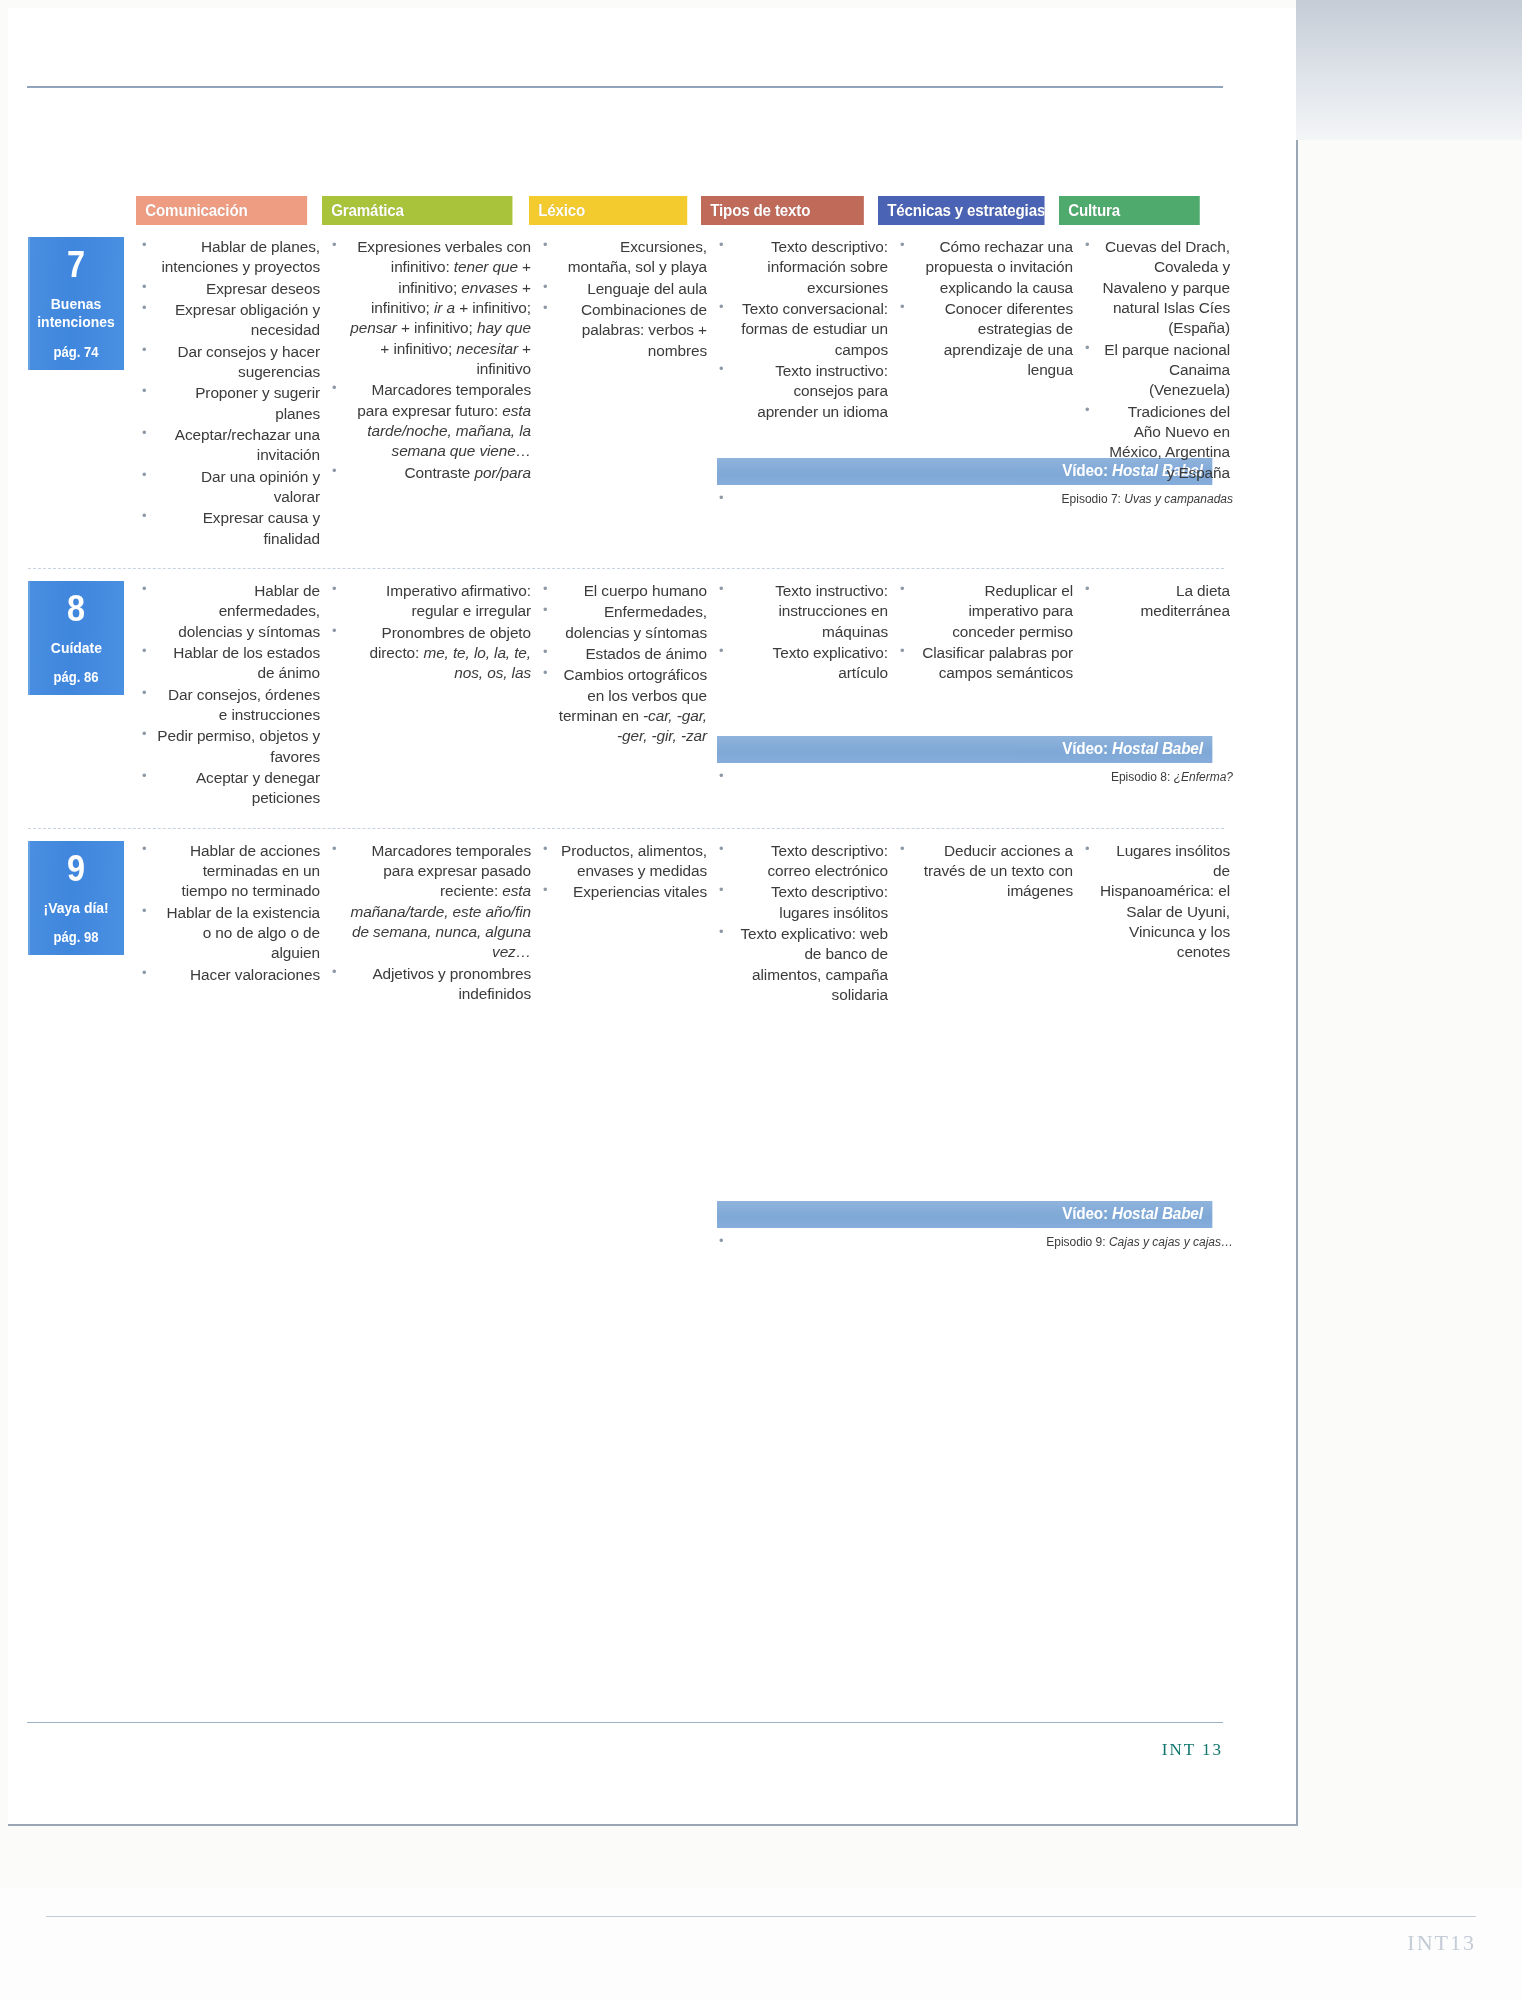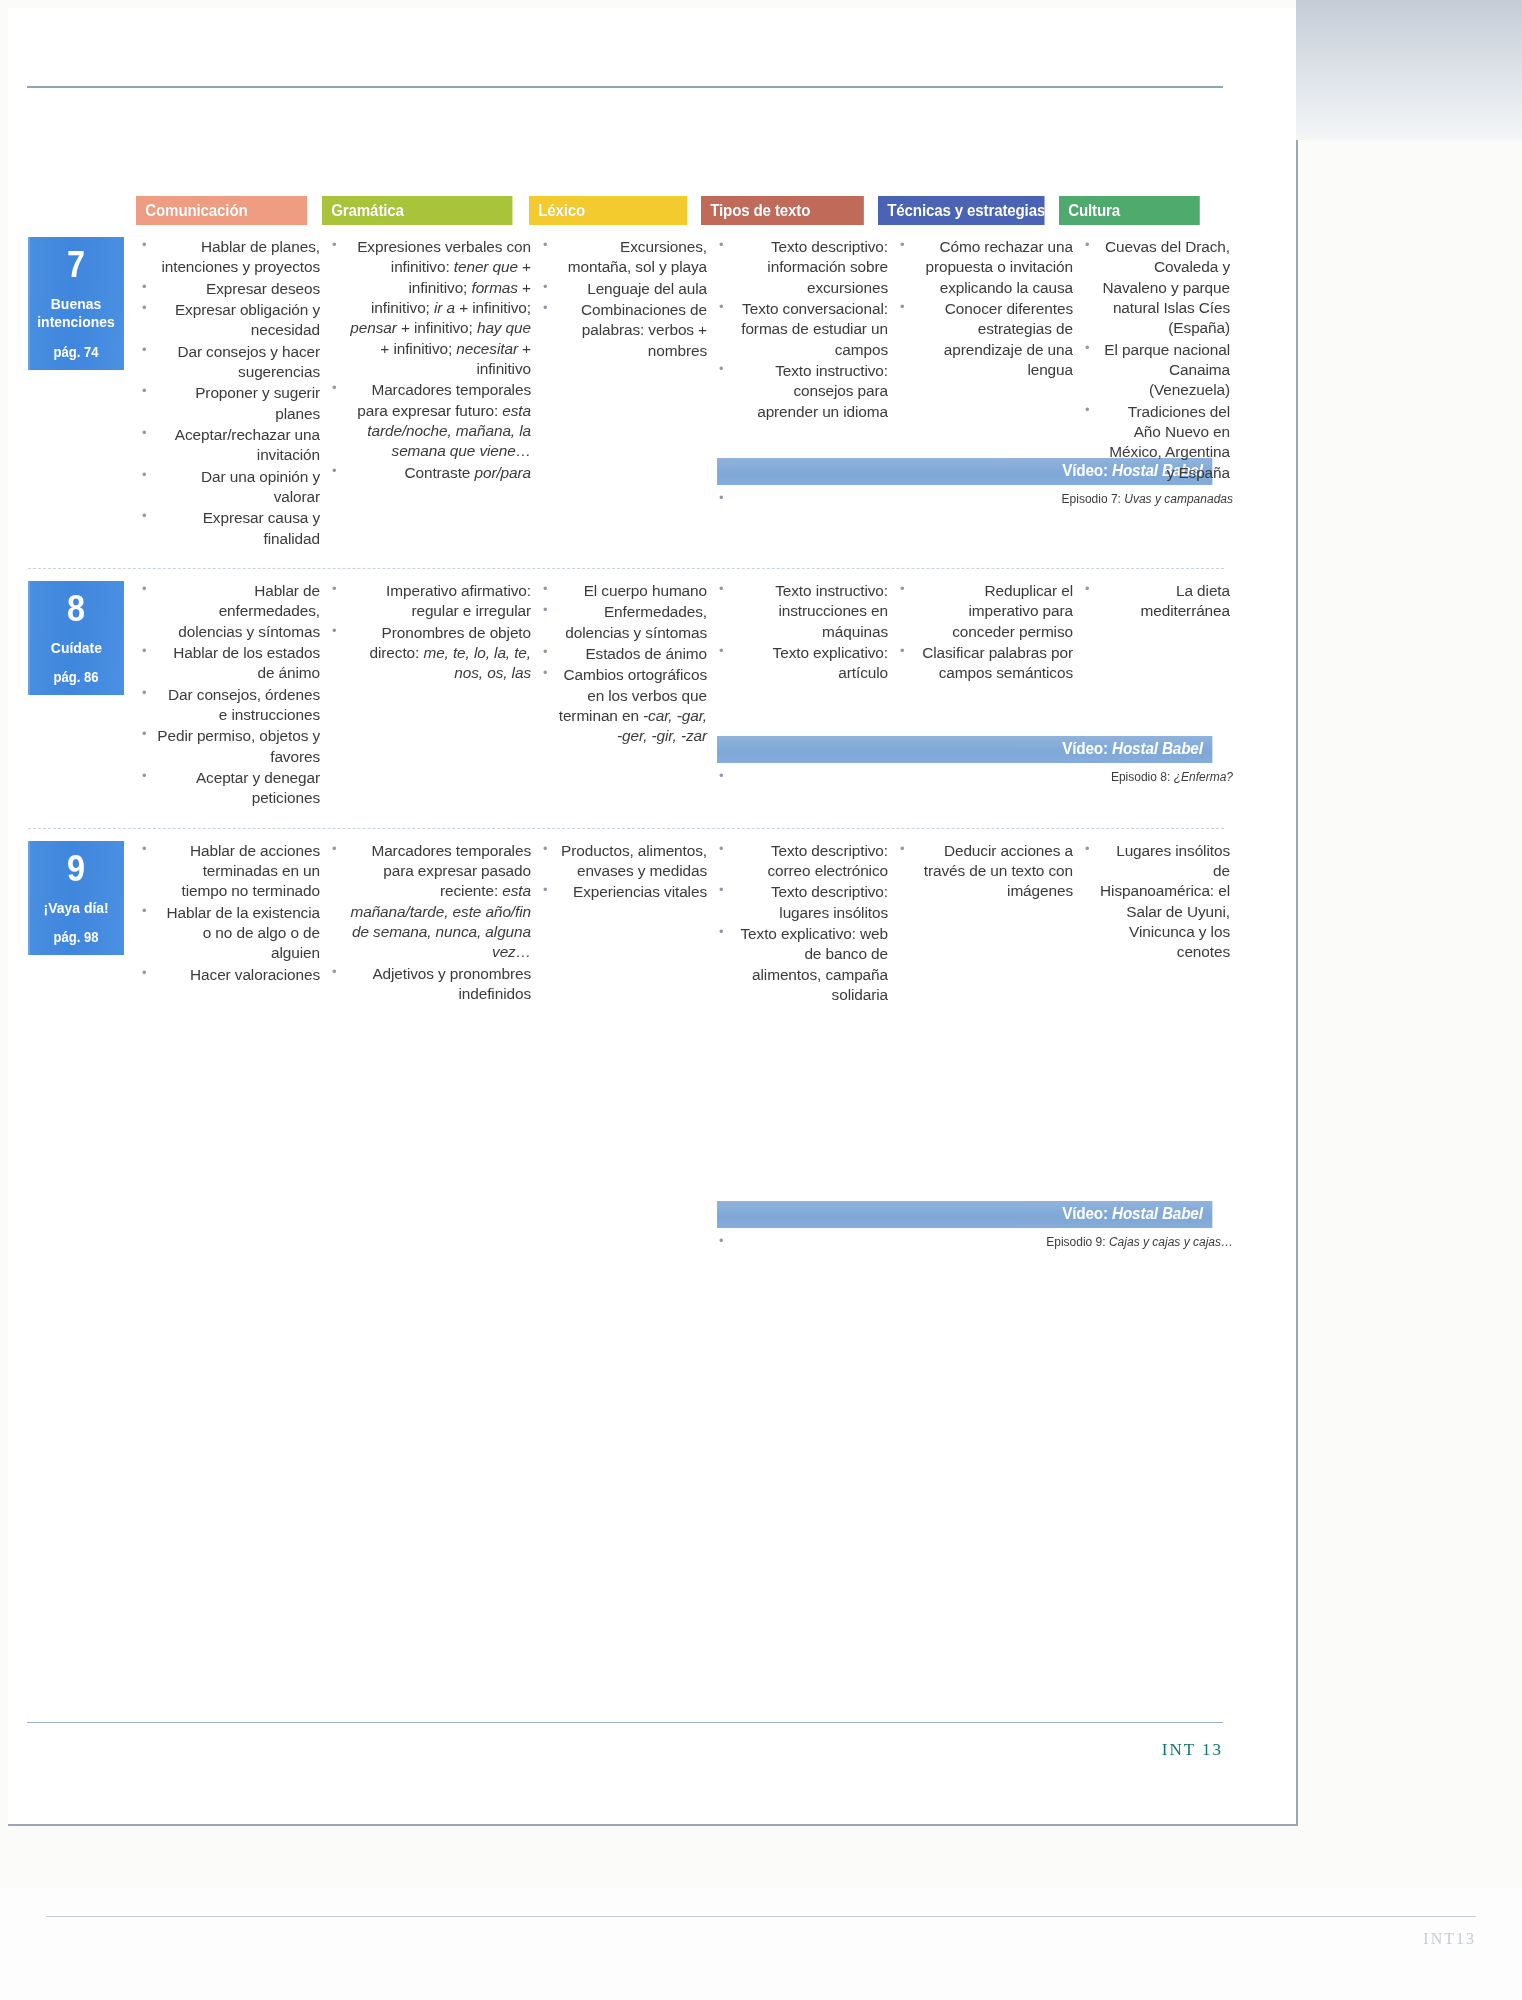--- a/index.html
+++ b/index.html
@@ -72,21 +72,21 @@
     color: #0f766e;
   }
   .outer-footer {
     position: absolute;
     left: 46px; top: 1930px;
     width: 1430px;
     display: flex;
     justify-content: space-between;
     align-items: flex-end;
     font-family: "Liberation Serif", serif;
-    font-size: 16px;
+    font-size: 22px;
     letter-spacing: 2px;
     color: #c4ccd6;
   }
 
   
   .syllabus {
     position: absolute;
     left: 28px;
     top: 196px;
     width: 1196px;
@@ -273,21 +273,21 @@
                 <li>Expresar obligación y necesidad</li>
                 <li>Dar consejos y hacer sugerencias</li>
                 <li>Proponer y sugerir planes</li>
                 <li>Aceptar/rechazar una invitación</li>
                 <li>Dar una opinión y valorar</li>
                 <li>Expresar causa y finalidad</li>
               </ul>
             </div>
             <div class="col c2">
               <ul class="items">
-                <li>Expresiones verbales con infinitivo: <em>tener que</em> + infinitivo; <em>formas</em> + infinitivo; <em>ir a</em> + infinitivo; <em>pensar</em> + infinitivo; <em>hay que</em> + infinitivo; <em>necesitar</em> + infinitivo</li>
+                <li>Expresiones verbales con infinitivo: <em>tener que</em> + infinitivo; <em>envases</em> + infinitivo; <em>ir a</em> + infinitivo; <em>pensar</em> + infinitivo; <em>hay que</em> + infinitivo; <em>necesitar</em> + infinitivo</li>
                 <li>Marcadores temporales para expresar futuro: <em>esta tarde/noche, mañana, la semana que viene…</em></li>
                 <li>Contraste <em>por/para</em></li>
               </ul>
             </div>
             <div class="col c3">
               <ul class="items">
                 <li>Excursiones, montaña, sol y playa</li>
                 <li>Lenguaje del aula</li>
                 <li>Combinaciones de palabras: verbos + nombres</li>
               </ul>

